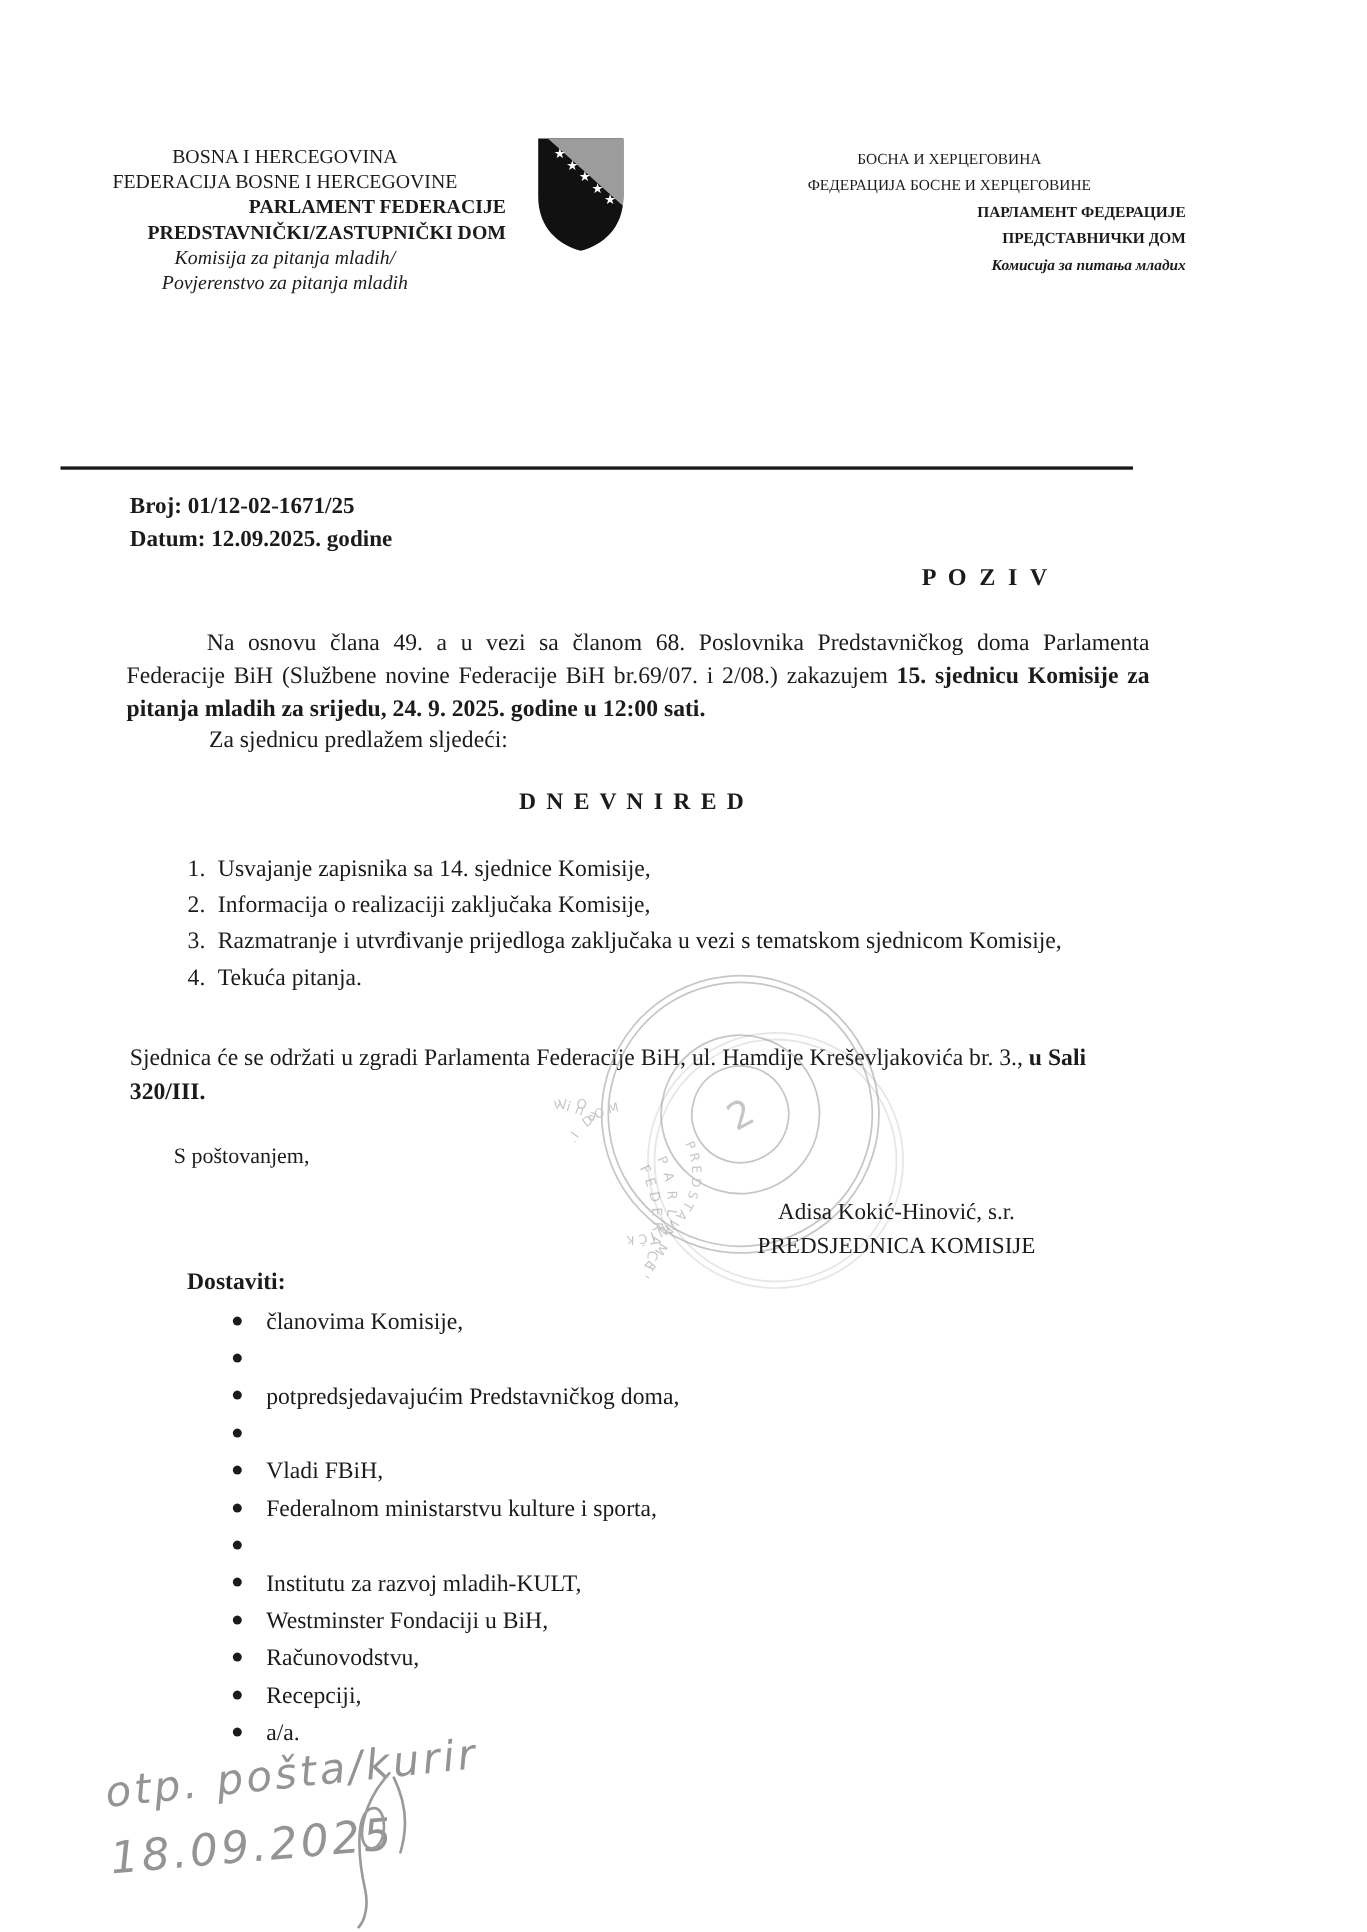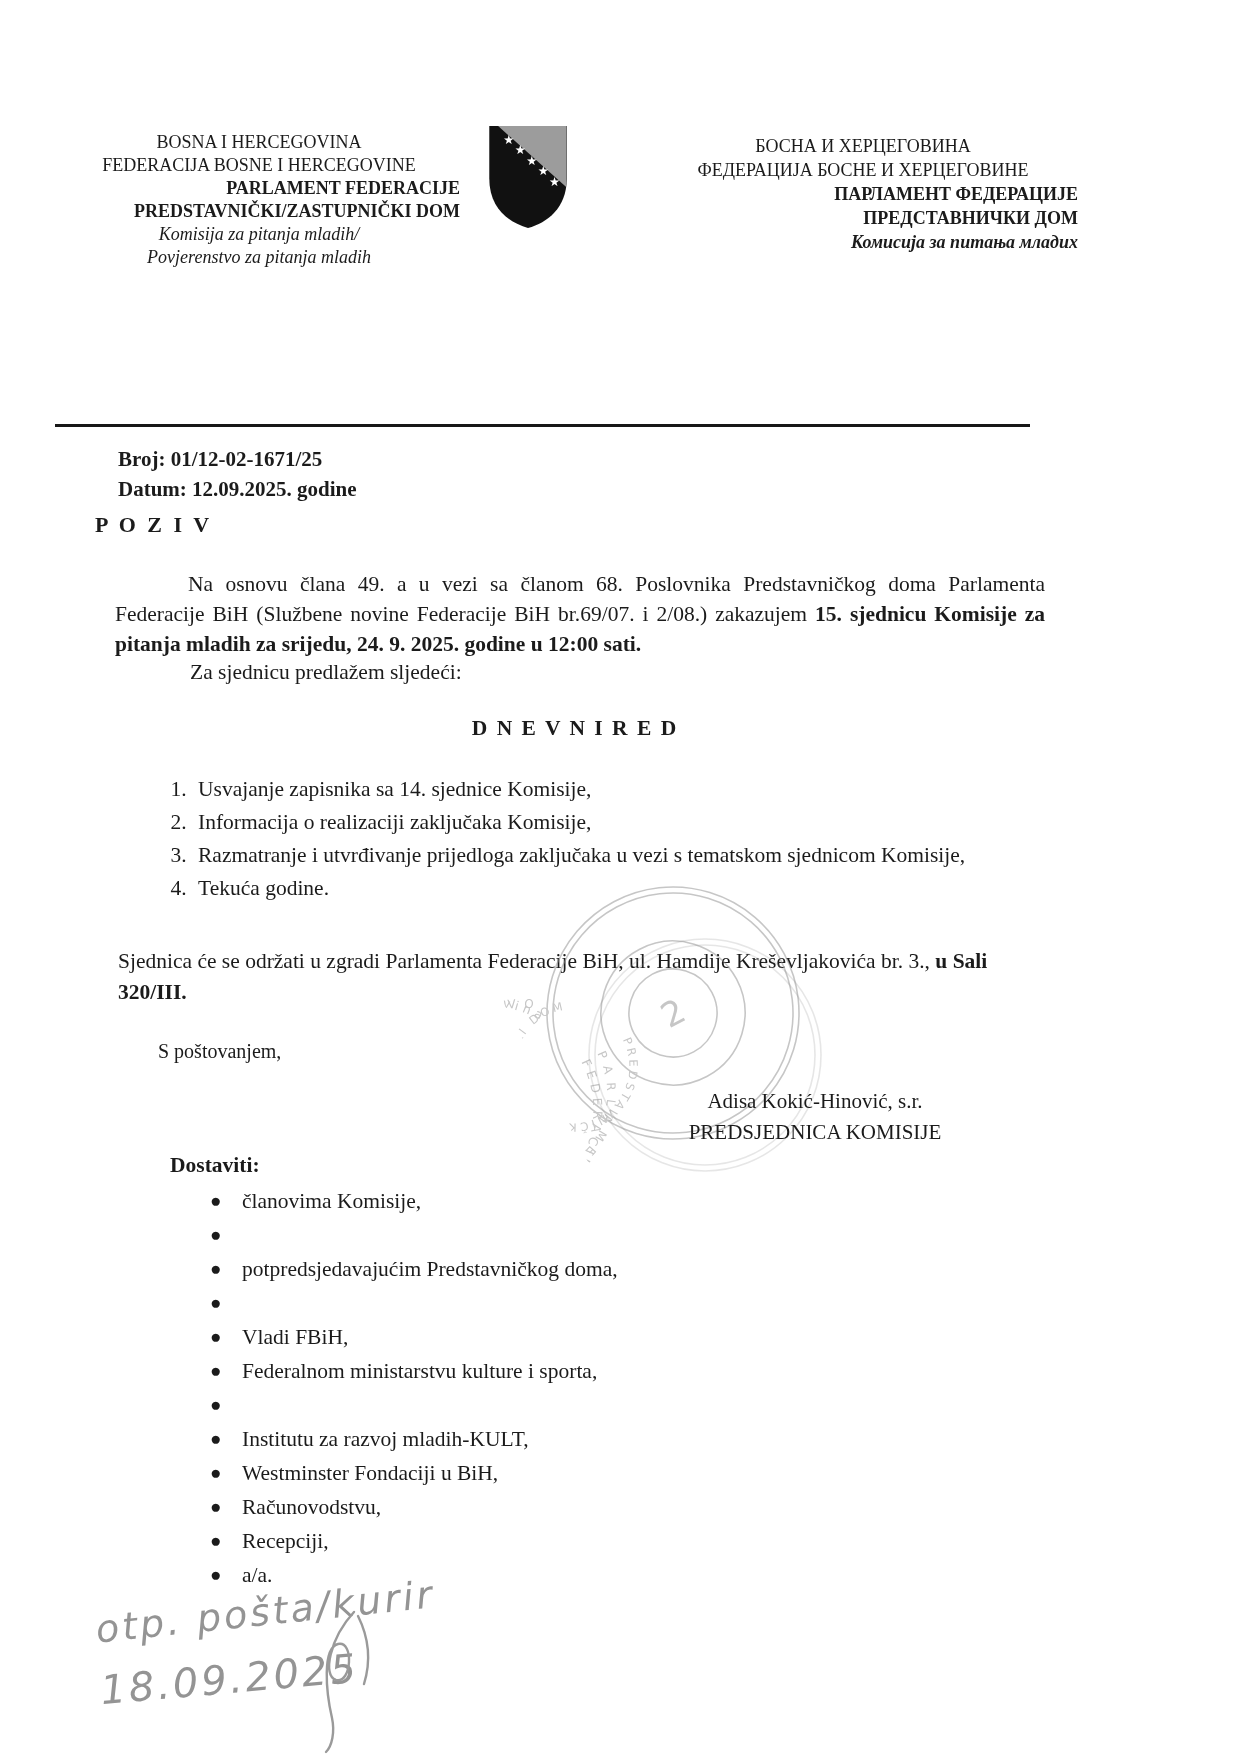--- a/index.html
+++ b/index.html
@@ -11,30 +11,30 @@
     color:#1b1b1b;
     overflow:hidden;
   }
   .abs{position:absolute;}
   .ctr{text-align:center;}
   .b{font-weight:bold;text-align:right;}
   .i{font-style:italic;}
 
   
   .hdr-left{left:58px;top:131px;width:402px;font-size:18px;line-height:23px;}
-  .hdr-right{left:648px;top:134px;width:430px;font-size:18px;line-height:24px;}
+  .hdr-right{left:648px;top:134px;width:430px;font-size:14px;line-height:24px;}
   .hdr-line{display:block;}
   .crest{left:484px;top:124px;width:88px;height:106px;}
   .eng-block{left:150px;top:287px;width:760px;font-size:18.5px;line-height:28px;}
 
   .rule{left:55px;top:424px;width:975px;height:3px;background:#171717;}
 
   .ref{left:118px;top:444px;font-size:21px;line-height:30px;font-weight:bold;}
 
-  .title{left:95px;top:512px;width:860px;text-align:left;
+  .title{left:95px;top:512px;width:860px;text-align:right;
          font-size:22px;font-weight:bold;letter-spacing:3px;}
 
   .intro{left:115px;top:569px;width:930px;font-size:21.5px;line-height:30px;text-align:justify;}
   .intro .lead-indent{display:inline-block;width:73px;}
   .proposal{left:190px;top:660px;font-size:21.5px;}
 
   .agenda-head{left:145px;top:716px;width:860px;text-align:center;
                font-size:21.5px;font-weight:bold;letter-spacing:2px;}
   .agenda{left:150px;top:774px;width:856px;font-size:21.5px;line-height:30px;}
   .agenda ol{margin:0;padding-left:42px;}
@@ -126,21 +126,21 @@
     <span class="lead-indent"></span><span>Na osnovu člana 49. a u vezi sa članom 68. Poslovnika Predstavničkog doma Parlamenta Federacije BiH (Službene novine Federacije BiH  br.69/07. i 2/08.) zakazujem </span><span class="b">15. sjednicu Komisije za pitanja mladih za srijedu, 24. 9. 2025. godine u 12:00 sati.</span>
   </div>
   <div class="abs proposal">Za sjednicu predlažem sljedeći:</div>
 
   <div class="abs agenda-head">D N E V N I  R E D</div>
   <div class="abs agenda">
     <ol>
       <li>Usvajanje zapisnika sa 14. sjednice Komisije,</li>
       <li>Informacija o realizaciji zaključaka Komisije,</li>
       <li>Razmatranje i utvrđivanje prijedloga zaključaka u vezi s tematskom sjednicom Komisije,</li>
-      <li>Tekuća godine.</li>
+      <li>Tekuća pitanja.</li>
     </ol>
   </div>
 
   <div class="abs venue">
     <span>Sjednica će se održati u zgradi  Parlamenta Federacije BiH, ul. Hamdije Kreševljakovića br. 3., </span><span class="b">u Sali 320/III.</span>
   </div>
 
   <div class="abs closing">S poštovanjem,</div>
 
   <div class="abs stamp">

